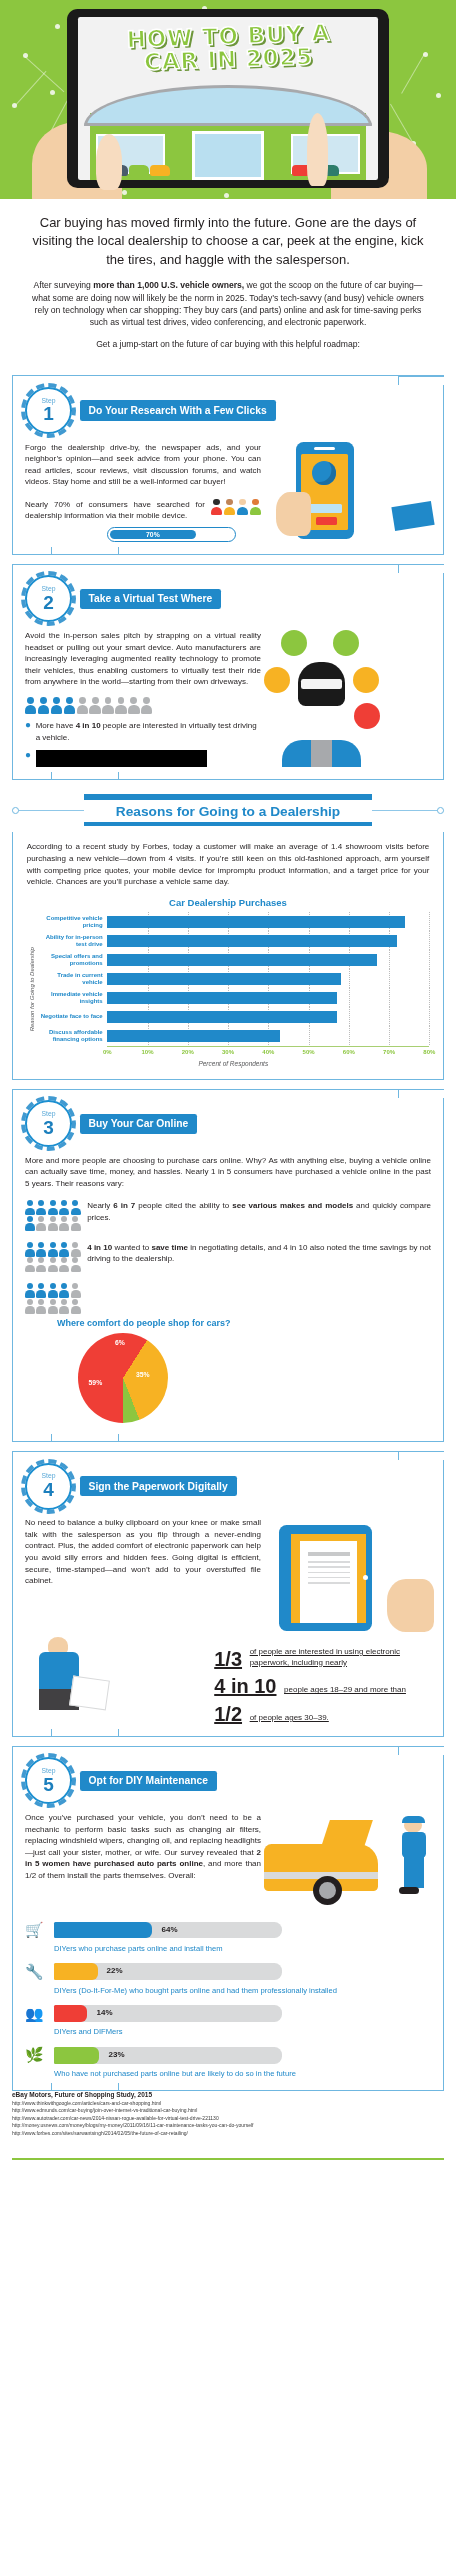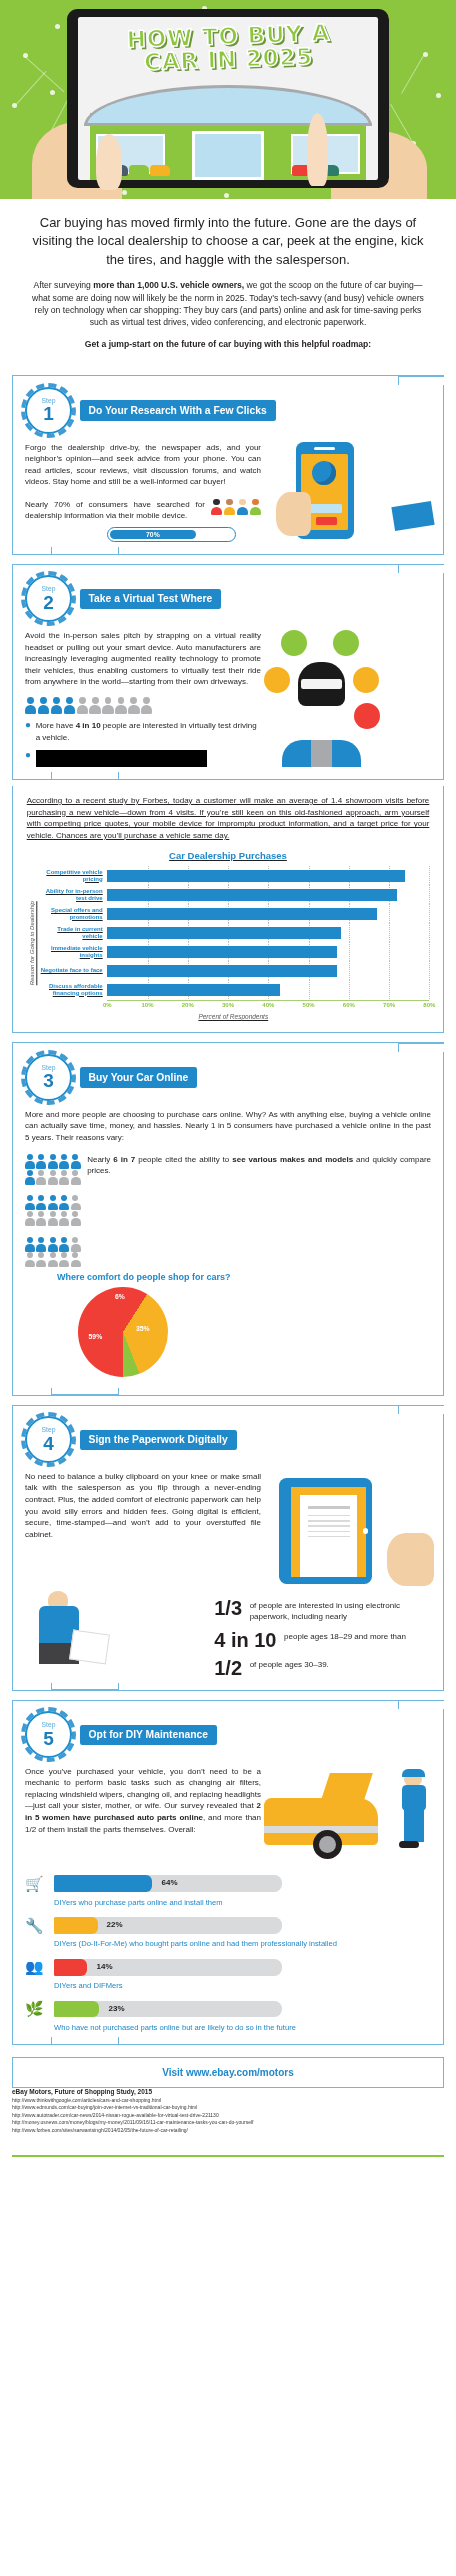--- a/index.html
+++ b/index.html
@@ -41,21 +41,21 @@
   .bldg-win { position:absolute; bottom:6px; width:23%; height:40px; background:#cfe7f2; border:2.3px solid #fff; }
   .bldg-door { position:absolute; bottom:0; left:38%; width:24%; height:49px; background:#b9dff0; border:3px solid #fff; }
   .tinycar { position:absolute; bottom:4.6px; width:20px; height:10.6px; border-radius:3.8px 5.3px 2.3px 2.3px; }
   .hand { position:absolute; background:#f3cfa6; border-radius:40% 40% 20% 20%; }
 
   
   .intro { padding:15px 32px 3px; text-align:center; }
   .intro p { font-size:8.6px; line-height:1.42; margin-bottom:10px; }
   .intro p.lead { font-size:13px; }
   .intro b { font-weight:bold; }
-  .roadmap { font-size:8.8px; padding-bottom:3px;font-weight:bold; }
+  .roadmap { font-size:8.8px; padding-bottom:3px; }
 
   
   .card {
     position:relative; margin:9px 12px 0; border:0.8px solid #6fb7e0; background:#fff;
     padding:10.6px 12px 12px;
   }
   .card .notch-tr, .card .notch-bl {
     position:absolute; background:#fff; border:0.8px solid #6fb7e0;
   }
   .card .notch-tr { top:-0.8px; right:-0.8px; width:46px; height:9px; border-bottom:none; border-right:none; }
@@ -100,21 +100,21 @@
   
   .banner-wrap { margin:13.7px 12px 0; position:relative; text-align:center; }
   .banner-line { position:absolute; top:50%; left:0; right:0; height:0.8px; background:#8fc7e8; }
   .banner-line .cap { position:absolute; top:-3px; width:6.8px; height:6.8px; border:0.8px solid #6fb7e0; border-radius:50%; background:#fff; }
   .banner {
     position:relative; display:inline-block; padding:3.8px 32px;
     background:#fff; border-top:6.8px solid #2089c9; border-bottom:4.6px solid #2089c9;
   }
   .banner h2 { color:#2089c9; font-size:13.7px; font-weight:bold; }
 
-  .section-card { margin:6px 12px 0; border:0.8px solid #6fb7e0; border-top:none; padding:9px 13.7px 12px; position:relative;text-decoration:underline; }
+  .section-card { margin:6px 12px 0; border:0.8px solid #6fb7e0; border-top:none; padding:9px 13.7px 12px; position:relative; }
   .section-card p { font-size:8px; line-height:1.45; text-align:justify; }
 
   
   .chart-title { text-align:center; color:#2089c9; font-weight:bold; font-size:9.5px; margin:9px 0 4.6px; }
   .chart { display:flex; }
   .y-axis-title {
     writing-mode:vertical-rl; transform:rotate(180deg);
     font-size:6px; font-style:italic; color:#58595b; text-align:center;
     flex:0 0 10.6px; display:flex; align-items:center; justify-content:center;
   }
@@ -141,21 +141,21 @@
 
   
   .pie-title { color:#2089c9; font-weight:bold; font-size:9px; margin:4.6px 0 0 32px; }
   .pie-area { display:flex; align-items:center; gap:20px; padding:4.6px 0 6px 53px; }
   .pie { width:90px; height:90px; border-radius:50%; position:relative; }
   .pie .lab { position:absolute; color:#fff; font-weight:bold; font-size:6.8px; }
   .legend li { list-style:none; display:flex; align-items:center; gap:6px; font-size:8.4px; margin:6.8px 0; }
   .legend .sw { width:7.6px; height:7.6px; border-radius:50%; flex:0 0 7.6px; }
 
   
-  .frac-block { display:flex; align-items:flex-start; gap:7.6px; margin-top:7.6px; }
+  .frac-block { display:flex; align-items:flex-end; gap:7.6px; margin-top:7.6px;text-decoration:underline; }
   .frac { font-size:20px; font-weight:bold; color:#231f20; line-height:1; flex:0 0 auto; }
   .frac-txt { font-size:8px; line-height:1.35; padding-top:2.3px; }
 
   
   .s5row { margin-top:9px; }
   .s5bar { display:flex; align-items:center; gap:6px; }
   .s5icon { width:23px; height:20px; flex:0 0 23px; position:relative; }
   .s5track { flex:1; max-width:228px; height:16.7px; background:#d9dadb; border-radius:1.5px 7.6px 7.6px 1.5px; position:relative; }
   .s5fill { height:100%; border-radius:1.5px 6px 6px 1.5px; display:flex; align-items:center; }
   .s5val { font-size:8px; font-weight:bold; color:#231f20; margin-left:4.6px; }
@@ -360,20 +360,29 @@
         <div style="position:absolute;left:29px;top:32px;width:47px;height:44px;background:#1a1a1a;border-radius:21px 21px 7.6px 7.6px;">
           <div style="position:absolute;top:16.7px;left:3px;right:3px;height:10px;background:#f3f3f3;border-radius:2.3px;"></div>
         </div>
         <div style="position:absolute;left:13.7px;bottom:0;width:79px;height:27px;background:#2089c9;border-radius:20px 20px 0 0;">
           <div style="position:absolute;left:29px;top:0;width:21px;height:27px;background:#a7a9ac;"></div>
         </div>
       </div>
     </div>
   </div>
 
+  <div class="banner-wrap">
+    <div class="banner-line">
+      <span class="cap" style="left:0;"></span>
+        <span class="cap" style="right:0;"></span>
+    </div>
+    <div class="banner">
+      <h2>Reasons for Going to a Dealership</h2>
+    </div>
+  </div>
 
   <div class="section-card">
     <p>According to a recent study by Forbes, today a customer will make an average of 1.4 showroom visits before purchasing a new vehicle—down from 4 visits. If you’re still keen on this old-fashioned approach, arm yourself with competing price quotes, your mobile device for impromptu product information, and a target price for your vehicle. Chances are you’ll purchase a vehicle same day.</p>
 
     <div class="chart-title">Car Dealership Purchases</div>
     <div class="chart">
       <div class="y-axis-title">Reason for Going to Dealership</div>
       <div class="chart-inner">
         <div id="barrows">
             <div class="bar-row">
@@ -588,20 +597,21 @@
             </span>
             <span class="pg-person">
               <span class="h" style="background:#b1b3b5"></span>
               <span class="b" style="background:#b1b3b5"></span>
             </span>
             <span class="pg-person">
               <span class="h" style="background:#b1b3b5"></span>
               <span class="b" style="background:#b1b3b5"></span>
             </span>
           </div>
+          <div class="stat-text"><b>4 in 10</b> wanted to <b>save time</b> in negotiating details, and 4 in 10 also noted the time savings by not driving to the dealership.</div>
         </div>
         <div class="stat-row">
           <div class="pgrid">
             <span class="pg-person">
               <span class="h" style="background:#2089c9"></span>
               <span class="b" style="background:#2089c9"></span>
             </span>
             <span class="pg-person">
               <span class="h" style="background:#2089c9"></span>
               <span class="b" style="background:#2089c9"></span>
@@ -778,23 +788,20 @@
             <div class="s5track">
               <div class="s5fill" style="width:45px;background:#8cc63f;"></div>
               <span class="s5val" style="position:absolute;left:50px;top:3px;">23%</span>
             </div>
           </div>
           <div class="s5cap">Who have not purchased parts online but are likely to do so in the future</div>
         </div>
       </div>
   </div>
 
-  <div class="cta">
-    <a href="#">Visit www.ebay.com/motors</a>
-  </div>
 
 
   <div class="footer">
     <div class="brand">eBay Motors, Future of Shopping Study, 2015</div>
     <div class="src" id="srclist">
         <div>http://www.thinkwithgoogle.com/articles/cars-and-car-shopping.html</div>
         <div>http://www.edmunds.com/car-buying/join-over-internet-vs-traditional-car-buying.html</div>
         <div>http://www.autotrader.com/car-news/2014-nissan-rogue-available-for-virtual-test-drive-221130</div>
         <div>http://money.usnews.com/money/blogs/my-money/2011/09/16/11-car-maintenance-tasks-you-can-do-yourself</div>
         <div>http://www.forbes.com/sites/sarwantsingh/2014/02/05/the-future-of-car-retailing/</div>

